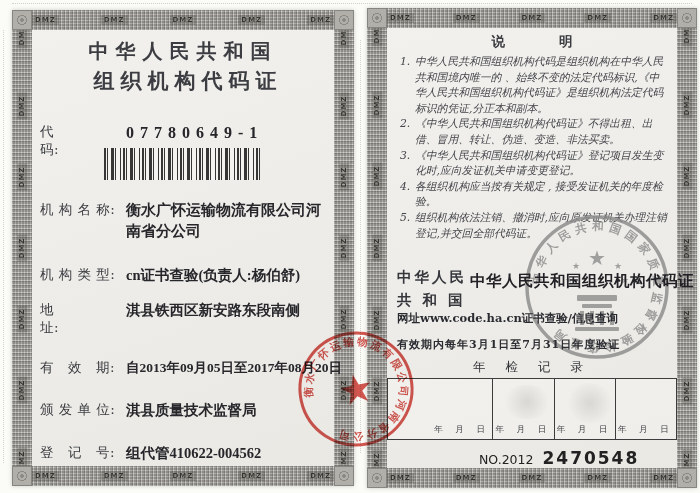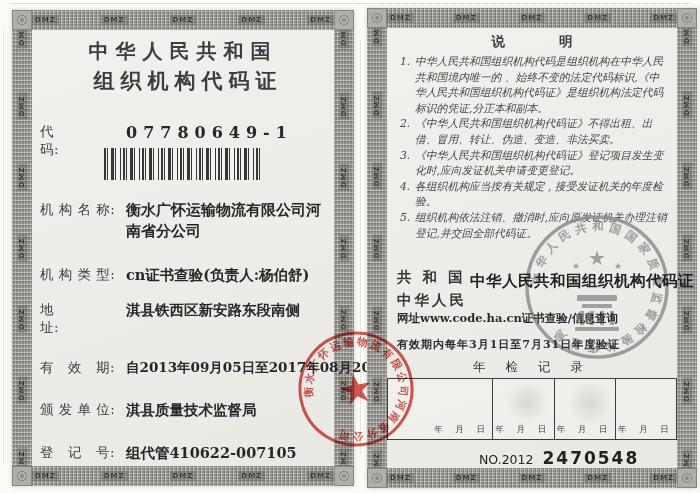--- a/index.html
+++ b/index.html
@@ -36,21 +36,21 @@
   .c-tl{left:0;top:0}.c-tr{right:0;top:0}.c-bl{left:0;bottom:0}.c-br{right:0;bottom:0}
 
   .content{position:absolute;inset:20px;}
 
   
   .cert-title{position:absolute;left:0;right:0;text-align:center;color:#3c3d42;font-weight:600;}
   .title1{top:8px;font-size:20px;letter-spacing:7px;}
   .title2{top:37px;font-size:21px;letter-spacing:6px;margin-left:10px;}
   .fld{position:absolute;left:8px;right:2px;display:flex;align-items:flex-start;}
   .lab{flex:0 0 86px;font-size:13.5px;color:#3b3c41;letter-spacing:.5px;padding-top:1px;}
-  .val{font-size:14.5px;font-weight:700;color:#26262b;line-height:1.42;white-space:nowrap;}
+  .val{font-size:14.5px;font-weight:700;color:#26262b;line-height:1.42;white-space:nowrap;font-family:Liberation Serif, serif;}
   .val.wrap{white-space:normal;max-width:210px;font-size:15px;}
   .val.code{font-size:16px;letter-spacing:6px;}
   .barcode{position:absolute;left:72px;top:118px;width:156px;height:32px;opacity:.88;
       background:repeating-linear-gradient(90deg,#1d1d1d 0 2px,#f4f3ef 2px 3px,#1d1d1d 3px 4px,
       #f4f3ef 4px 7px,#1d1d1d 7px 10px,#f4f3ef 10px 11px,#1d1d1d 11px 12px,#f4f3ef 12px 16px,
       #1d1d1d 16px 17px,#f4f3ef 17px 19px);}
 
   
   .notes-title{position:absolute;left:0;right:0;top:5px;text-align:center;
       font-size:13.5px;font-weight:600;color:#3a3b40;}
@@ -159,21 +159,21 @@
       <div class="fld" style="top:328px">
         <span class="lab">有　效　期:</span>
         <span class="val" style="font-size:13.5px">自2013年09月05日至2017年08月20日</span>
       </div>
       <div class="fld" style="top:370px">
         <span class="lab">颁 发 单 位:</span>
         <span class="val">淇县质量技术监督局</span>
       </div>
       <div class="fld" style="top:413px">
         <span class="lab">登　记　号:</span>
-        <span class="val">组代管410622-007105</span>
+        <span class="val">组代管410622-004562</span>
       </div>
     </div>
   </div>
 
   <div class="page page-right">
     <div class="band h b-top">
         <span>DMZ</span>
         <span>DMZ</span>
         <span>DMZ</span>
         <span>DMZ</span>
@@ -253,22 +253,22 @@
           <rect x="63" y="95" width="30" height="4" rx="1"></rect>
           <rect x="61" y="102" width="4" height="14"></rect>
           <rect x="71" y="102" width="4" height="14"></rect>
           <rect x="81" y="102" width="4" height="14"></rect>
           <rect x="91" y="102" width="4" height="14"></rect>
           <rect x="56" y="118" width="44" height="4" rx="1"></rect>
         </g>
       </svg>
 
       <div class="country">
+        <div>中华人民</div>
         <div>共 和 国</div>
-        <div>中华人民</div>
       </div>
       <div class="authority">中华人民共和国组织机构代码证</div>
       <div class="weblin">网址www.code.ha.cn证书查验/信息查询</div>
       <div class="validline">有效期内每年3月1日至7月31日年度验证</div>
       <div class="annual-title">年 检 记 录</div>
 
       <div class="ytable">
         <div class="cell">
           <div class="ymd">年 月 日</div>
         </div>

